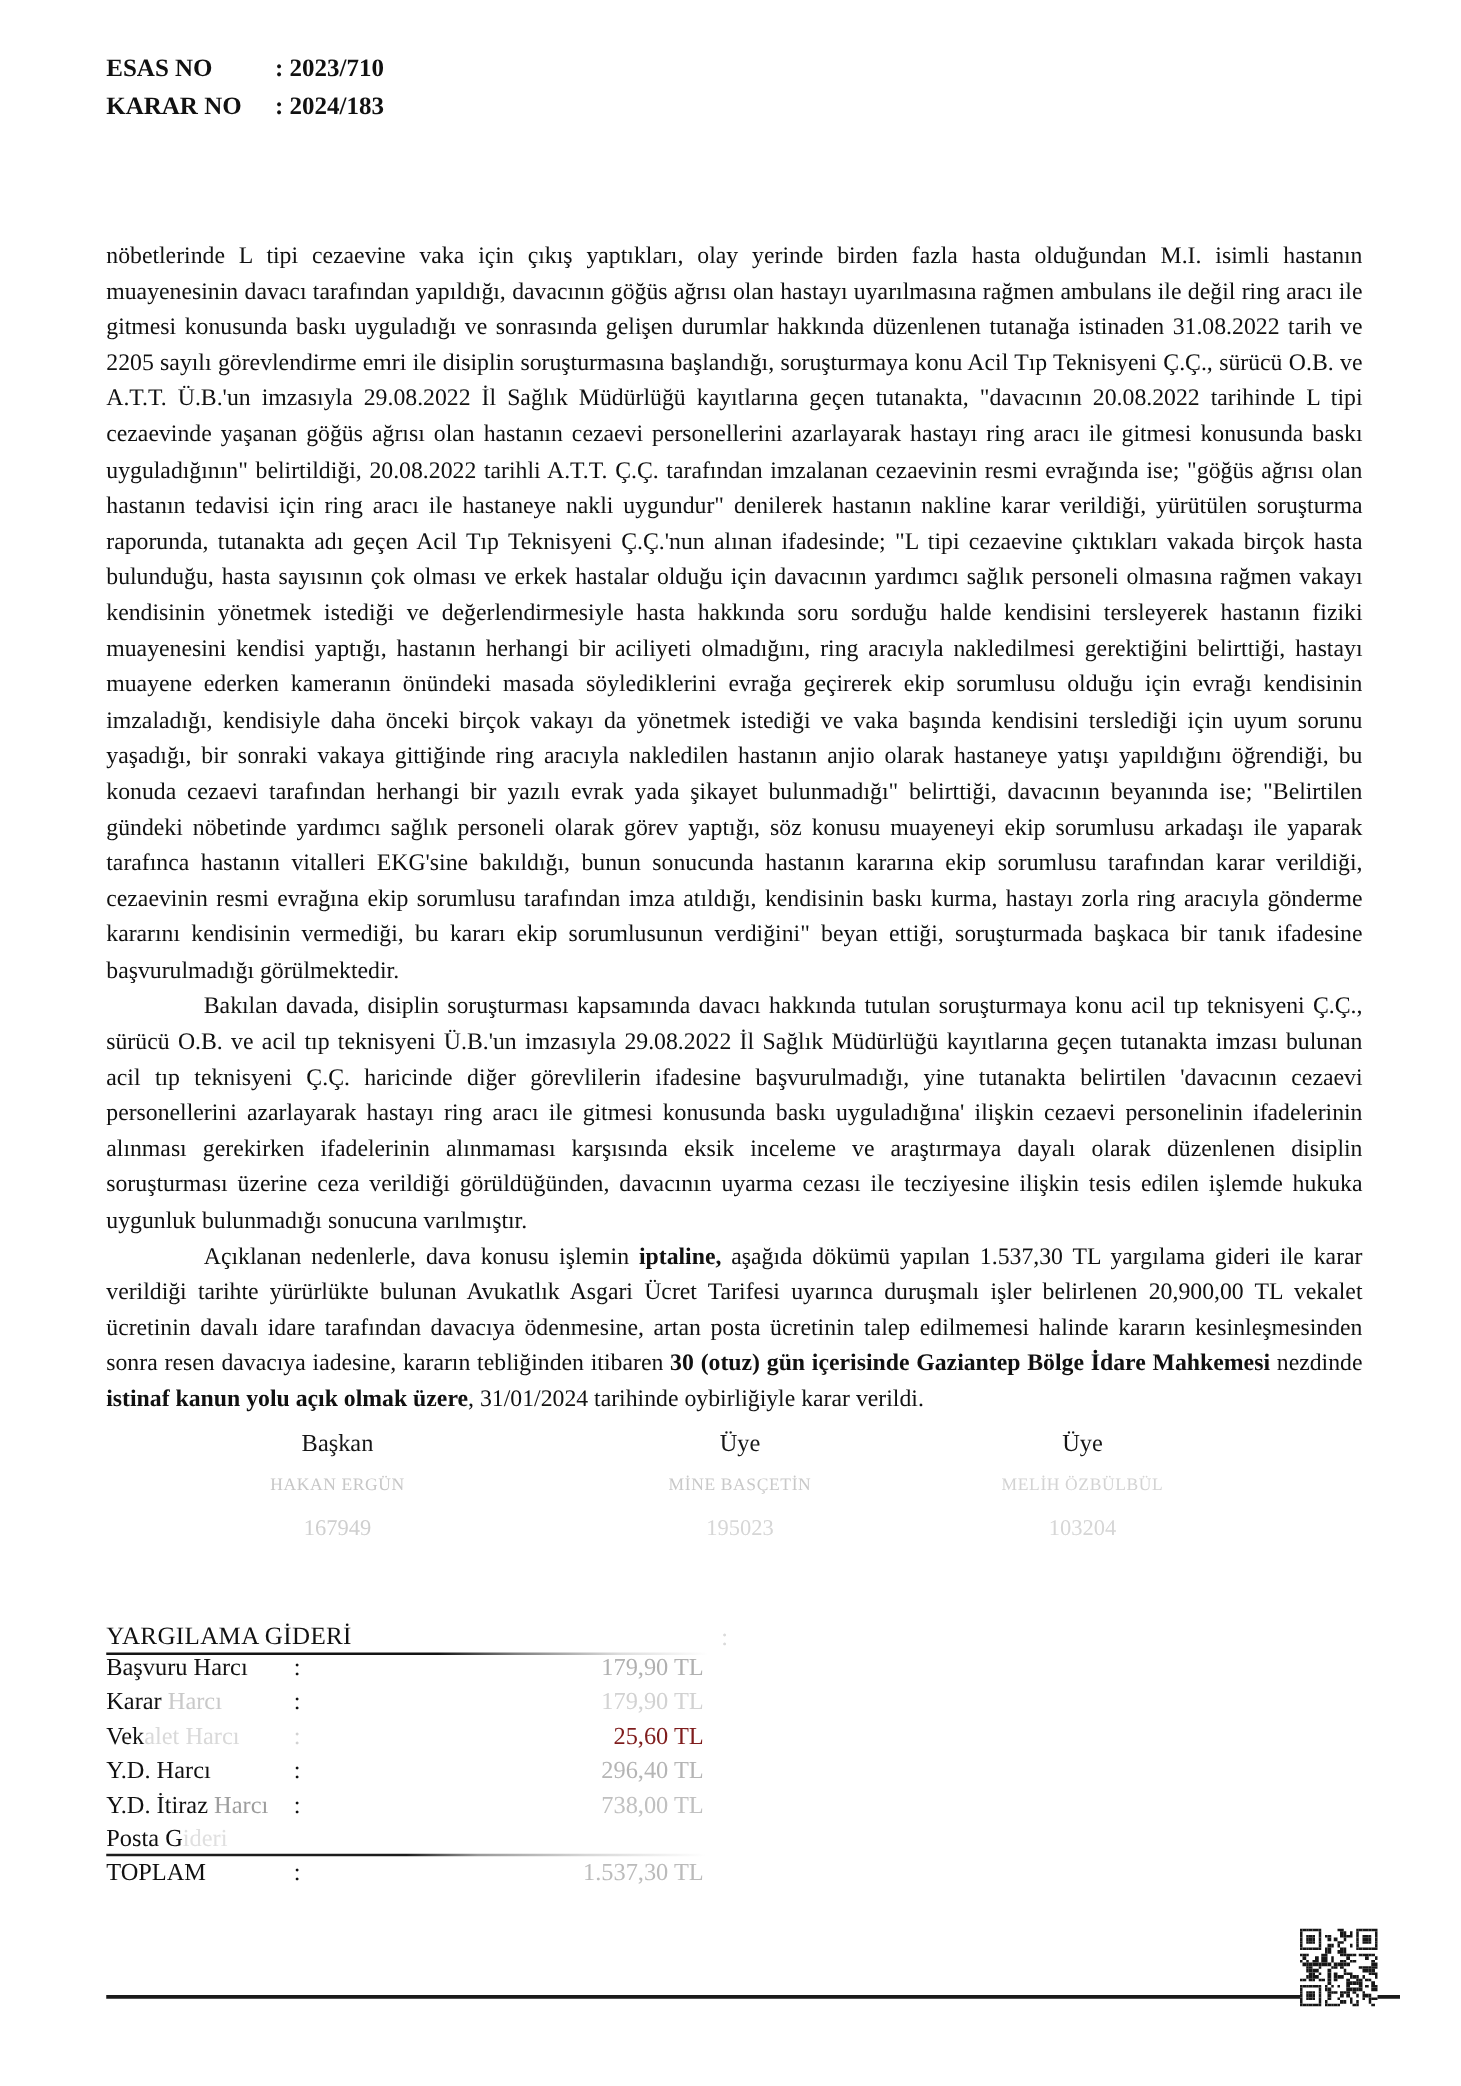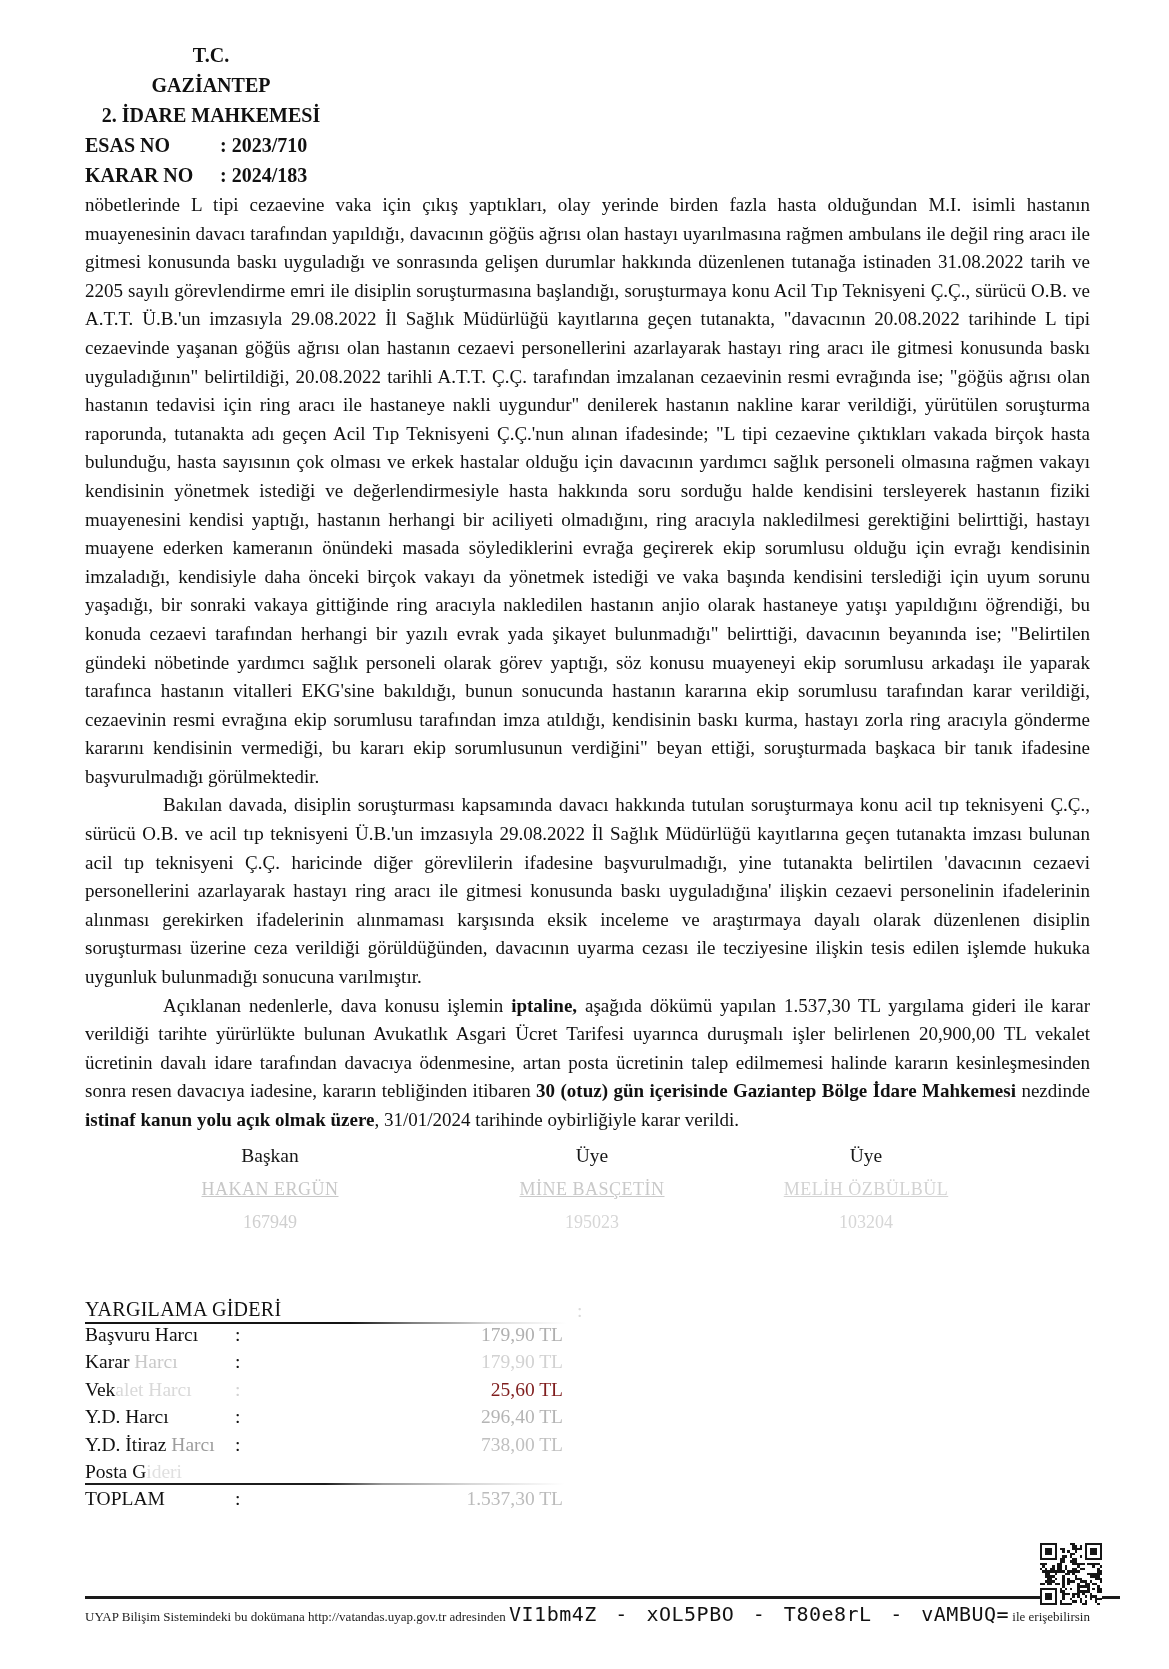--- a/index.html
+++ b/index.html
@@ -20,21 +20,21 @@
   .case-val{font-weight:bold;margin-top:21px;}
   
   .body-block{position:absolute;left:85px;top:191px;width:1005px;}
   .para{margin:0;font-size:19px;line-height:28.6px;text-align:justify;}
   .para .b{font-weight:bold;}
   .indent{text-indent:78px;}
   
   .signatures-block{position:absolute;left:85px;top:1144px;width:1005px;display:grid;grid-template-columns:370px 274px 274px;}
   .sig-col{text-align:center;}
   .sig-role{font-size:19.5px;line-height:24px;color:#161616;}
-  .sig-name{font-size:18px;line-height:20px;margin-top:11px;color:#c7c7c7;letter-spacing:.5px;white-space:nowrap;text-decoration:underline;}
+  .sig-name{font-size:14px;line-height:20px;margin-top:11px;color:#c7c7c7;letter-spacing:.5px;white-space:nowrap;}
   .sig-no{font-size:18px;line-height:20px;margin-top:13px;color:#cfcfcf;}
   
   .costs-block{position:absolute;left:85px;top:1298px;width:478px;font-size:19.5px;}
   .costs-title-row{position:relative;height:26px;}
   .costs-title{font-size:20px;letter-spacing:.3px;}
   .ghost-colon{position:absolute;left:492px;top:2px;color:#dadada;}
   .title-underline{position:absolute;left:0;bottom:0;width:482px;height:2.5px;
     background:linear-gradient(90deg,#141414 0%,#141414 55%,rgba(20,20,20,.55) 68%,rgba(20,20,20,.15) 85%,rgba(20,20,20,0) 100%);}
   .cost-row{position:relative;display:flex;height:27.4px;align-items:flex-start;}
   .cost-label{display:inline-block;min-width:150px;white-space:nowrap;}
@@ -49,25 +49,20 @@
   .f-small{font-size:13px;color:#1d1d1d;}
   .f-codes{font-family:"DejaVu Sans Mono","Liberation Mono",monospace;font-size:20px;color:#111;word-spacing:6px;letter-spacing:.5px;}
   .qr{position:absolute;left:1040px;top:1543px;width:62px;height:62px;background:#fff;}
 </style>
 </head>
 <body>
 
 <div class="page">
 
   <div class="header-block">
-    <div class="court-center">
-      <div class="h-line">T.C.</div>
-      <div class="h-line">GAZİANTEP</div>
-      <div class="h-line">2. İDARE MAHKEMESİ</div>
-    </div>
     <div class="case-row">
       <span class="case-lbl">ESAS NO</span><span class="case-val num">: 2023/710</span>
     </div>
     <div class="case-row">
       <span class="case-lbl">KARAR NO</span><span class="case-val num">: 2024/183</span>
     </div>
   </div>
 
   <div class="body-block">
     <p class="para"><span>nöbetlerinde L tipi cezaevine vaka için çıkış yaptıkları, olay yerinde birden fazla hasta olduğundan M.I. isimli hastanın muayenesinin davacı tarafından yapıldığı, davacının göğüs ağrısı olan hastayı uyarılmasına rağmen ambulans ile değil ring aracı ile gitmesi konusunda baskı uyguladığı ve sonrasında gelişen durumlar hakkında düzenlenen tutanağa istinaden 31.08.2022 tarih ve 2205 sayılı görevlendirme emri ile disiplin soruşturmasına başlandığı, soruşturmaya konu Acil Tıp Teknisyeni Ç.Ç., sürücü O.B. ve A.T.T. Ü.B.'un imzasıyla 29.08.2022 İl Sağlık Müdürlüğü kayıtlarına geçen tutanakta, "davacının 20.08.2022 tarihinde L tipi cezaevinde yaşanan göğüs ağrısı olan hastanın cezaevi personellerini azarlayarak hastayı ring aracı ile gitmesi konusunda baskı uyguladığının" belirtildiği, 20.08.2022 tarihli A.T.T. Ç.Ç. tarafından imzalanan cezaevinin resmi evrağında ise; "göğüs ağrısı olan hastanın tedavisi için ring aracı ile hastaneye nakli uygundur" denilerek hastanın nakline karar verildiği, yürütülen soruşturma raporunda, tutanakta adı geçen Acil Tıp Teknisyeni Ç.Ç.'nun alınan ifadesinde; "L tipi cezaevine çıktıkları vakada birçok hasta bulunduğu,  hasta sayısının çok olması ve erkek hastalar olduğu için davacının yardımcı sağlık personeli olmasına rağmen vakayı kendisinin yönetmek istediği ve değerlendirmesiyle hasta hakkında soru sorduğu halde kendisini tersleyerek hastanın fiziki muayenesini kendisi yaptığı, hastanın herhangi bir aciliyeti olmadığını, ring aracıyla nakledilmesi gerektiğini belirttiği, hastayı muayene ederken kameranın önündeki masada söylediklerini evrağa geçirerek ekip sorumlusu olduğu için evrağı kendisinin imzaladığı, kendisiyle daha önceki birçok vakayı da yönetmek istediği ve vaka başında kendisini terslediği için uyum sorunu yaşadığı, bir sonraki vakaya gittiğinde ring aracıyla nakledilen  hastanın anjio olarak hastaneye yatışı yapıldığını öğrendiği, bu konuda cezaevi tarafından herhangi bir yazılı  evrak yada şikayet bulunmadığı" belirttiği, davacının beyanında ise; "Belirtilen gündeki nöbetinde yardımcı sağlık personeli olarak görev yaptığı, söz konusu muayeneyi ekip sorumlusu arkadaşı ile  yaparak tarafınca hastanın vitalleri EKG'sine bakıldığı, bunun sonucunda hastanın kararına ekip sorumlusu  tarafından karar verildiği,  cezaevinin resmi evrağına ekip sorumlusu tarafından imza atıldığı, kendisinin baskı kurma, hastayı zorla ring aracıyla gönderme kararını kendisinin vermediği, bu kararı ekip sorumlusunun verdiğini" beyan ettiği, soruşturmada başkaca bir tanık ifadesine başvurulmadığı görülmektedir.</span></p>
@@ -131,23 +126,20 @@
       <div class="posta-underline"></div>
     </div>
     <div class="cost-row">
       <span class="cost-label"><span>TOPLAM</span></span>
         <span class="cost-colon"><span>:</span></span>
         <span class="cost-value"><span style="color: rgb(187, 187, 187);">1.537,30 TL</span></span>
     </div>
   </div>
 
   <div class="footer-rule"></div>
-  <div class="footer-text">
-    <span class="f-small">UYAP Bilişim Sistemindeki bu dokümana http://vatandas.uyap.gov.tr adresinden </span><span class="f-codes">VI1bm4Z - xOL5PBO - T80e8rL - vAMBUQ=</span><span class="f-small"> ile erişebilirsin</span>
-  </div>
   <div class="qr">
       <div style="position: absolute; left: 48%; top: 0%; width: 4%; height: 4%; background: rgb(22, 22, 22);"></div>
       <div style="position: absolute; left: 52%; top: 0%; width: 4%; height: 4%; background: rgb(22, 22, 22);"></div>
       <div style="position: absolute; left: 52%; top: 4%; width: 4%; height: 4%; background: rgb(22, 22, 22);"></div>
       <div style="position: absolute; left: 56%; top: 4%; width: 4%; height: 4%; background: rgb(22, 22, 22);"></div>
       <div style="position: absolute; left: 64%; top: 4%; width: 4%; height: 4%; background: rgb(22, 22, 22);"></div>
       <div style="position: absolute; left: 32%; top: 8%; width: 4%; height: 4%; background: rgb(22, 22, 22);"></div>
       <div style="position: absolute; left: 36%; top: 8%; width: 4%; height: 4%; background: rgb(22, 22, 22);"></div>
       <div style="position: absolute; left: 52%; top: 8%; width: 4%; height: 4%; background: rgb(22, 22, 22);"></div>
       <div style="position: absolute; left: 56%; top: 8%; width: 4%; height: 4%; background: rgb(22, 22, 22);"></div>

